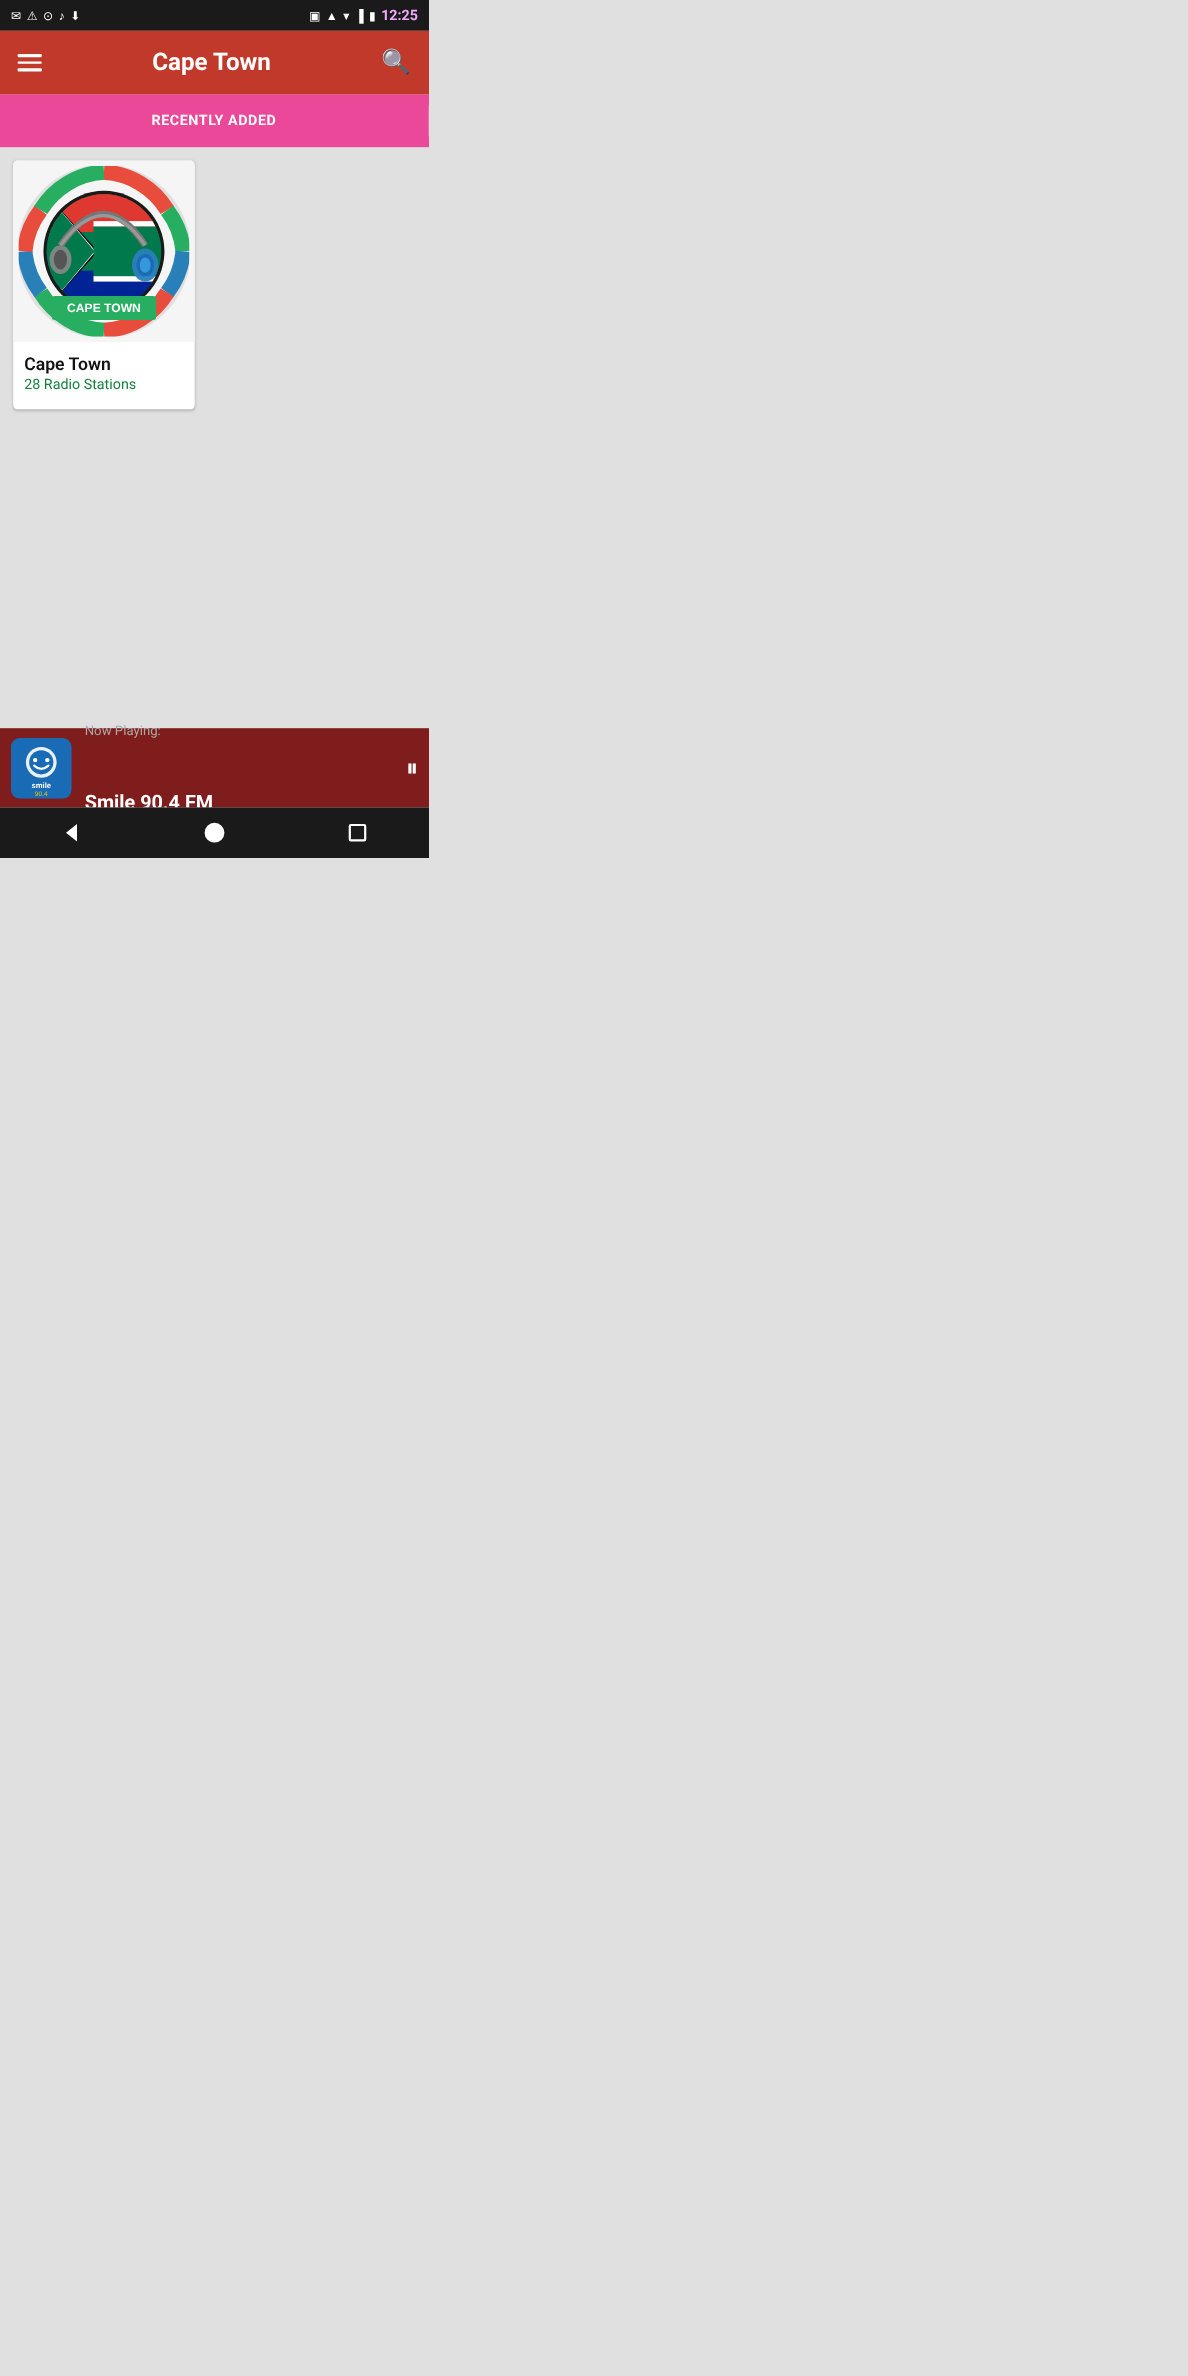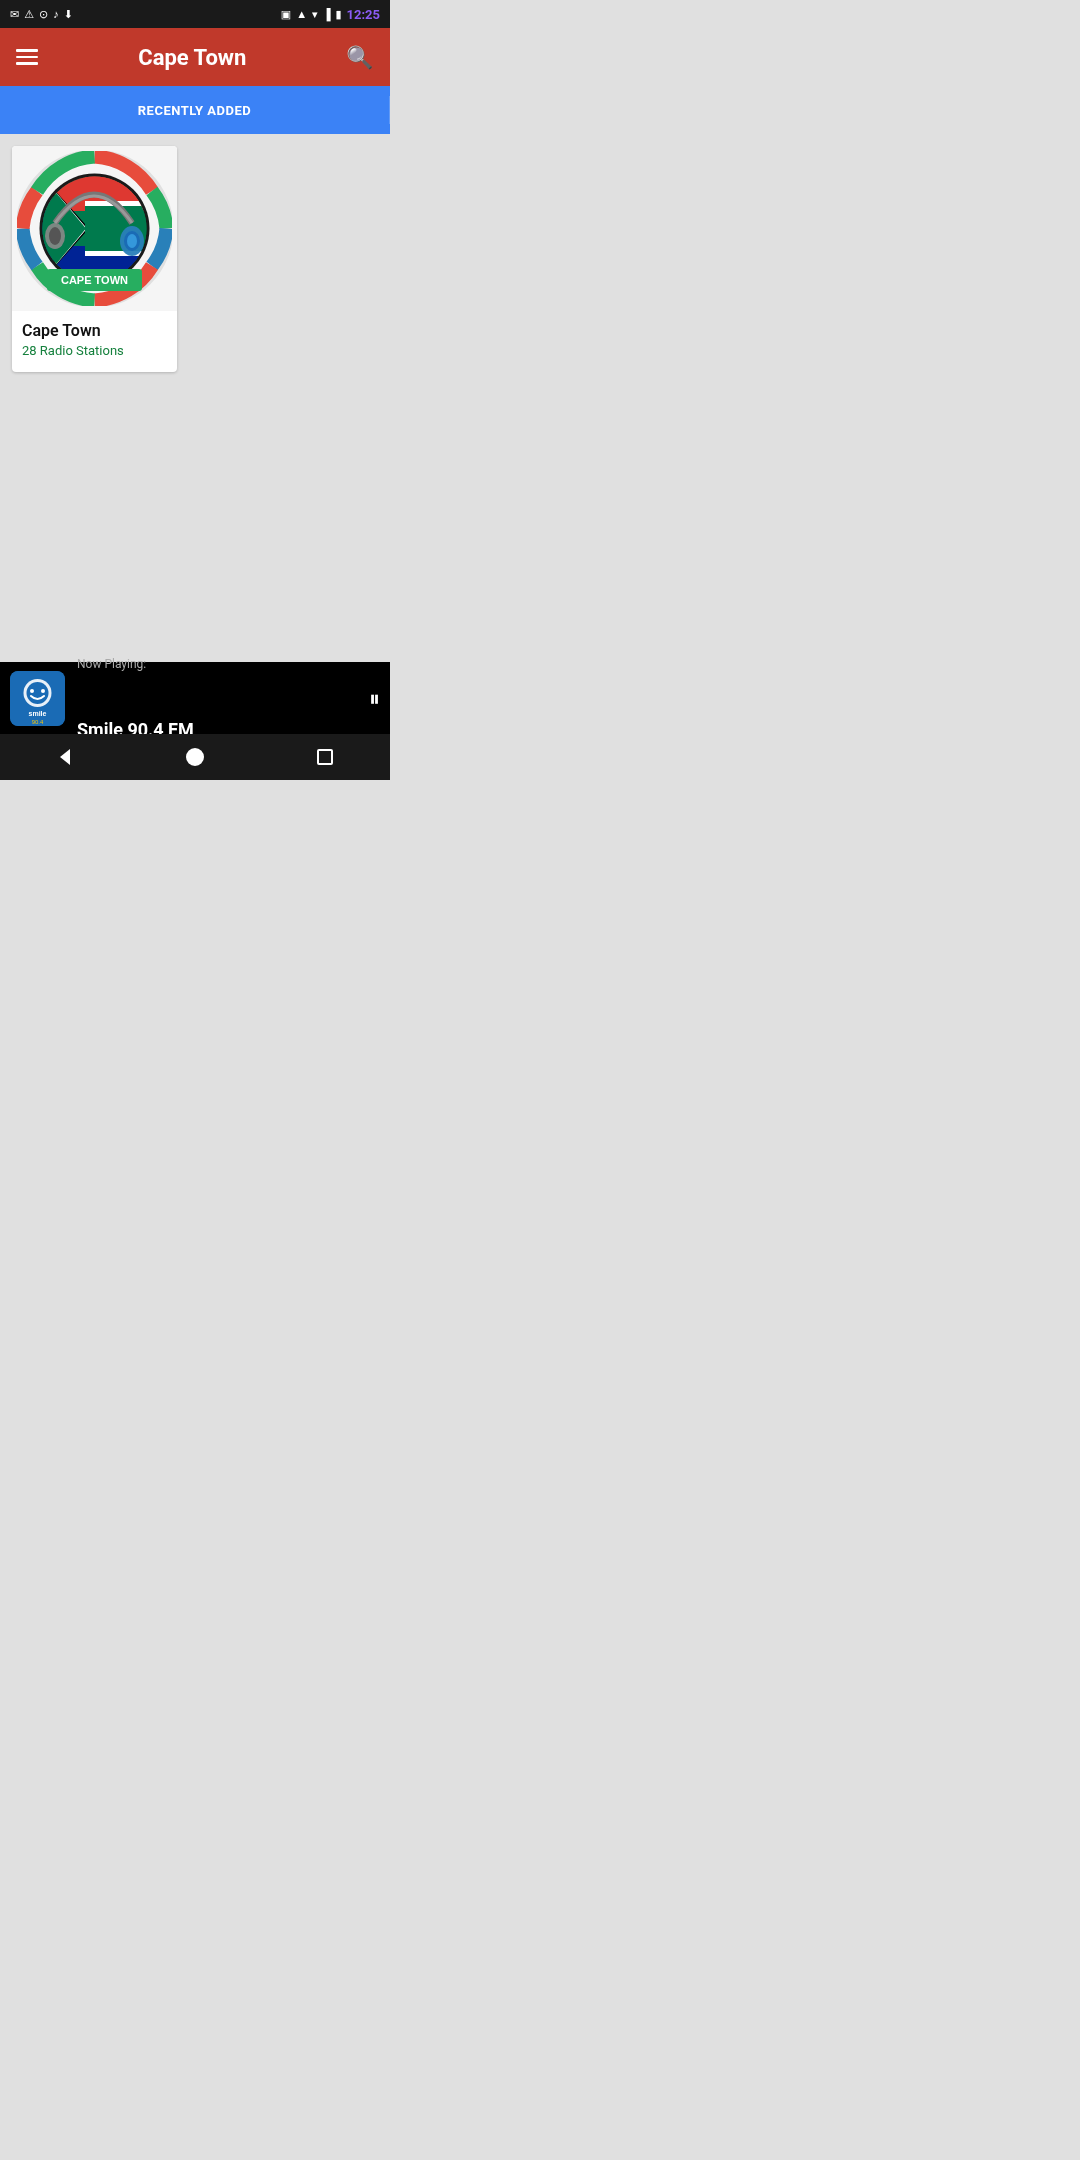--- a/index.html
+++ b/index.html
@@ -34,21 +34,21 @@
     .status-bar-right {
       display: flex;
       align-items: center;
       gap: 5px;
     }
     .status-icon {
       color: white;
       font-size: 11px;
     }
     .status-time {
-      color: #8b5cf6;
+      color: #f0abfc;
       font-size: 13px;
       font-weight: bold;
     }
 
     
     .app-bar {
       background: #c0392b;
       height: 58px;
       display: flex;
       align-items: center;
@@ -75,21 +75,21 @@
     .hamburger-icon span {
       display: block;
       width: 22px;
       height: 2.5px;
       background: white;
       border-radius: 1px;
     }
 
     
     .tabs-bar {
-      background: #3b82f6;
+      background: #ec4899;
       display: flex;
       flex-shrink: 0;
     }
     .tab {
       flex: 1;
       height: 48px;
       display: flex;
       align-items: center;
       justify-content: center;
       cursor: pointer;
@@ -152,21 +152,21 @@
       color: #111;
       margin-bottom: 3px;
     }
     .station-card-count {
       font-size: 13px;
       color: #15803d;
     }
 
     
     .now-playing-bar {
-      background: #000000;
+      background: #7f1d1d;
       height: 72px;
       display: flex;
       align-items: center;
       padding: 0 10px;
       flex-shrink: 0;
     }
     .now-playing-logo {
       width: 55px;
       height: 55px;
       border-radius: 8px;

